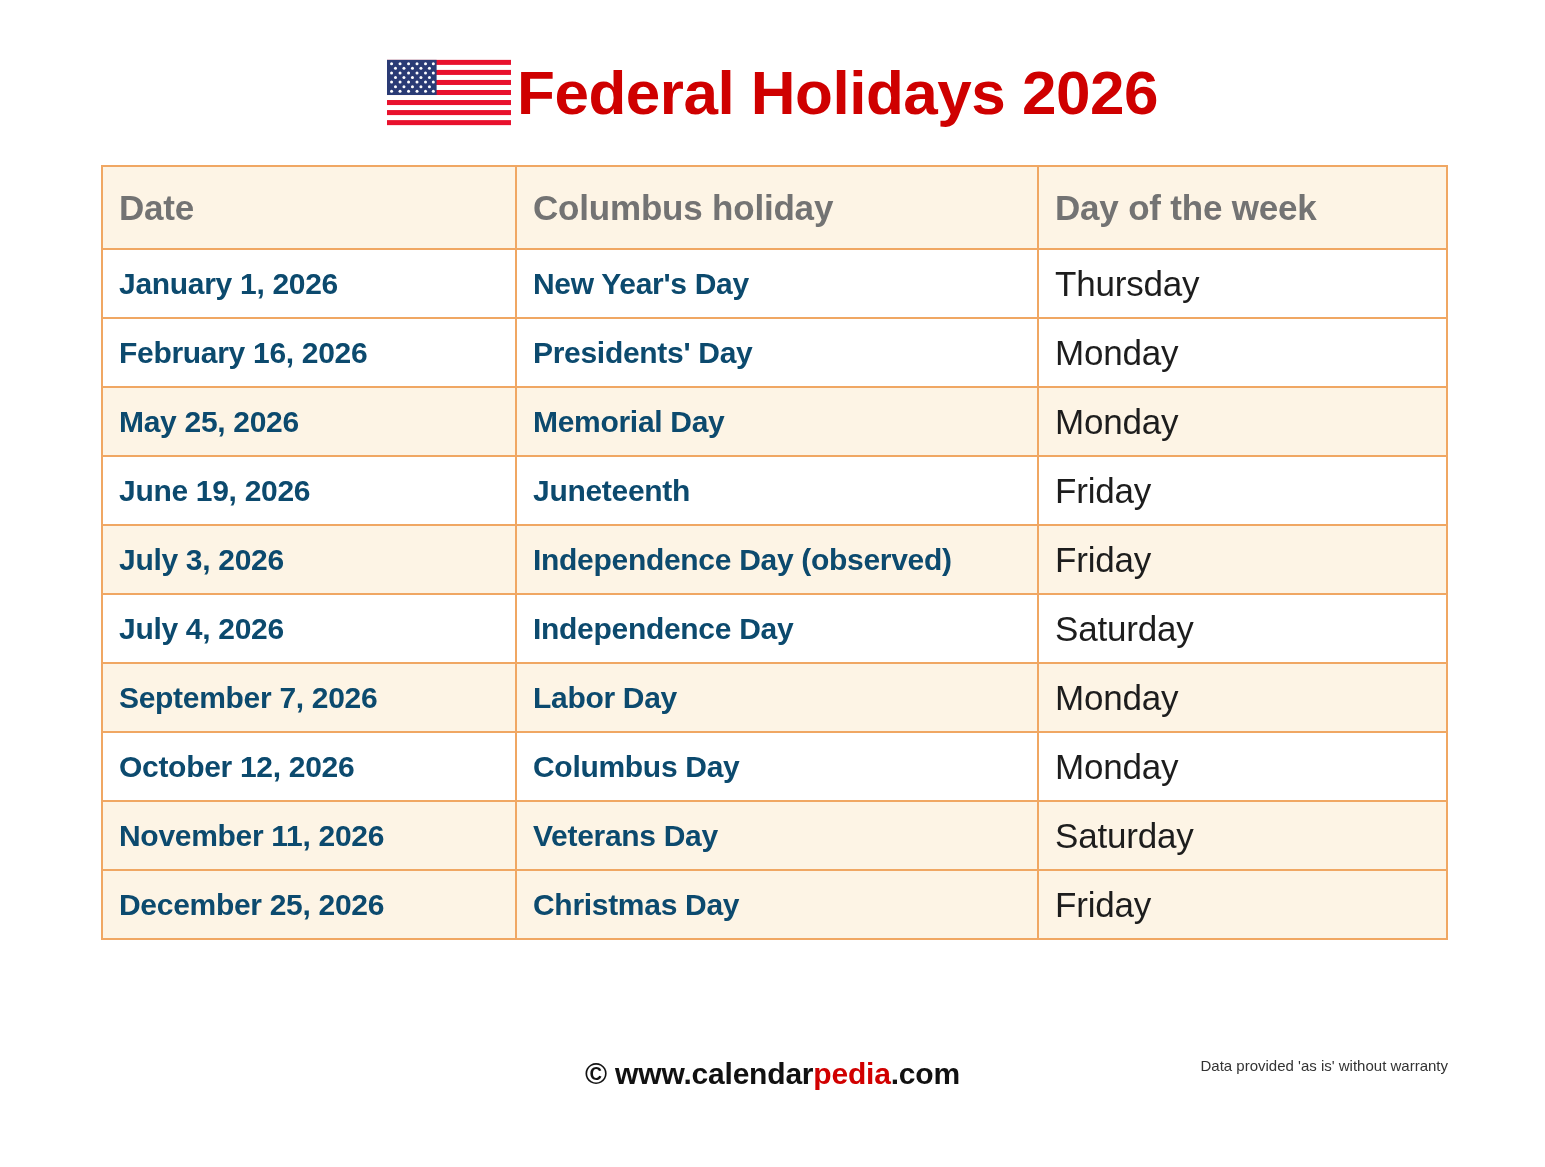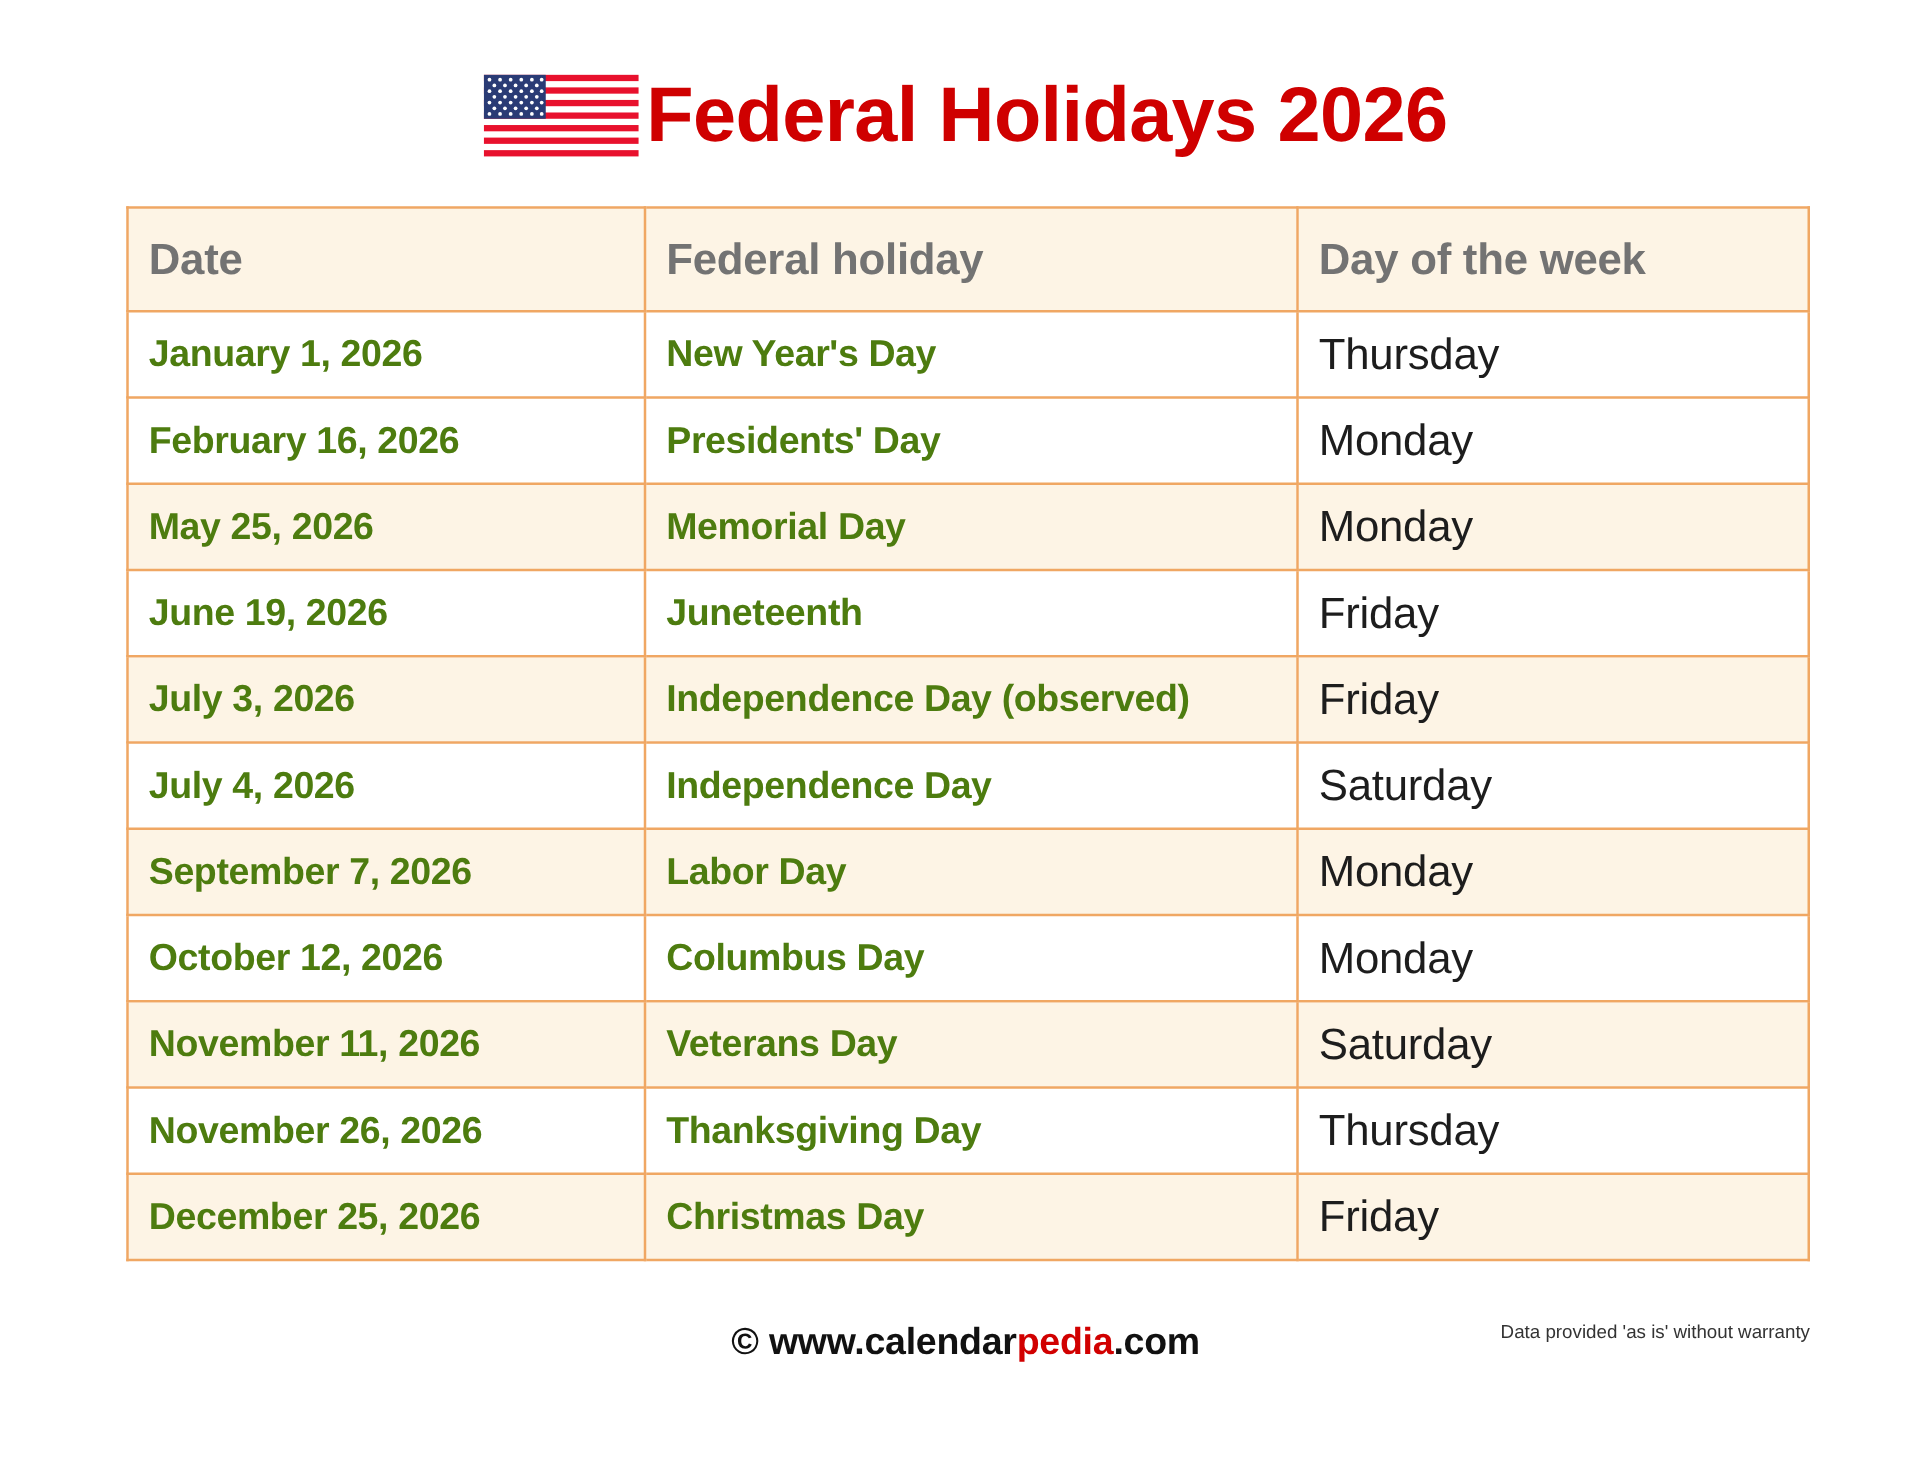--- a/index.html
+++ b/index.html
@@ -85,21 +85,21 @@
     letter-spacing: -0.2px;
   }
 
   .holiday-table tbody tr.row-odd td  { background: #ffffff; }
   .holiday-table tbody tr.row-even td { background: #fdf4e5; }
 
   .holiday-table td.cell-date,
   .holiday-table td.cell-holiday {
     font-size: 30px;
     font-weight: bold;
-    color: #4d7c0f;
+    color: #0c4a6e;
     letter-spacing: -0.3px;
   }
 
   .holiday-table td.cell-dow {
     font-size: 35px;
     font-weight: normal;
     color: #1d1d1d;
     letter-spacing: -0.2px;
   }
 
@@ -195,21 +195,21 @@
 
   <table class="holiday-table">
     <colgroup>
       <col class="c-date">
       <col class="c-holi">
       <col class="c-dow">
     </colgroup>
     <thead>
       <tr>
         <th>Date</th>
-        <th>Federal holiday</th>
+        <th>Columbus holiday</th>
         <th>Day of the week</th>
       </tr>
     </thead>
     <tbody>
       <tr class="row-odd">
         <td class="cell-date">January 1, 2026</td>
         <td class="cell-holiday">New Year's Day</td>
         <td class="cell-dow">Thursday</td>
       </tr>
       <tr class="row-odd">
@@ -245,25 +245,20 @@
       <tr class="row-odd">
         <td class="cell-date">October 12, 2026</td>
         <td class="cell-holiday">Columbus Day</td>
         <td class="cell-dow">Monday</td>
       </tr>
       <tr class="row-even">
         <td class="cell-date">November 11, 2026</td>
         <td class="cell-holiday">Veterans Day</td>
         <td class="cell-dow">Saturday</td>
       </tr>
-      <tr class="row-odd">
-        <td class="cell-date">November 26, 2026</td>
-        <td class="cell-holiday">Thanksgiving Day</td>
-        <td class="cell-dow">Thursday</td>
-      </tr>
       <tr class="row-even">
         <td class="cell-date">December 25, 2026</td>
         <td class="cell-holiday">Christmas Day</td>
         <td class="cell-dow">Friday</td>
       </tr>
     </tbody>
   </table>
 
   <div class="footer-credit">
     <span class="copy">©</span><span>&nbsp;</span><span>www.calendar</span><span class="pedia">pedia</span><span>.com</span>

